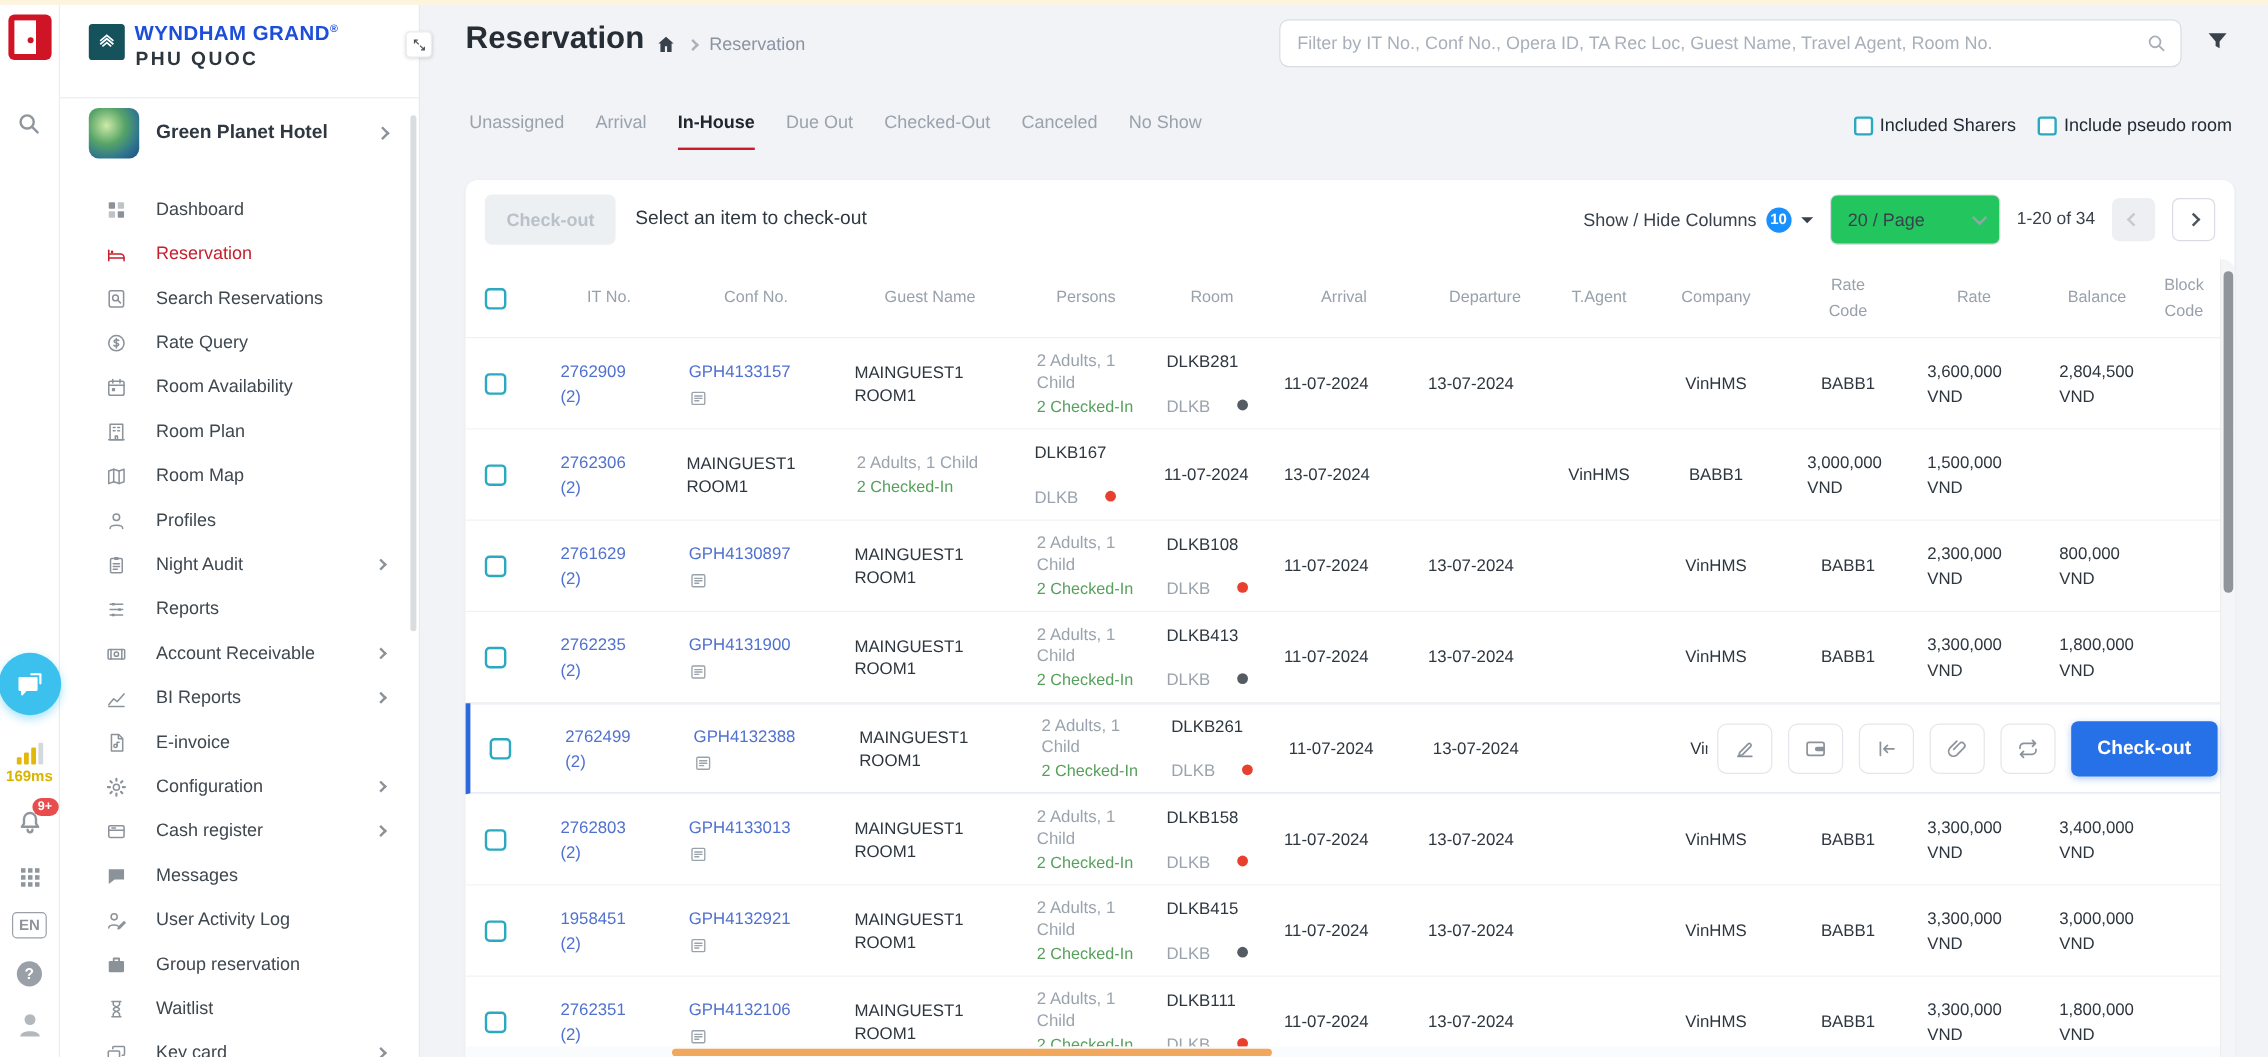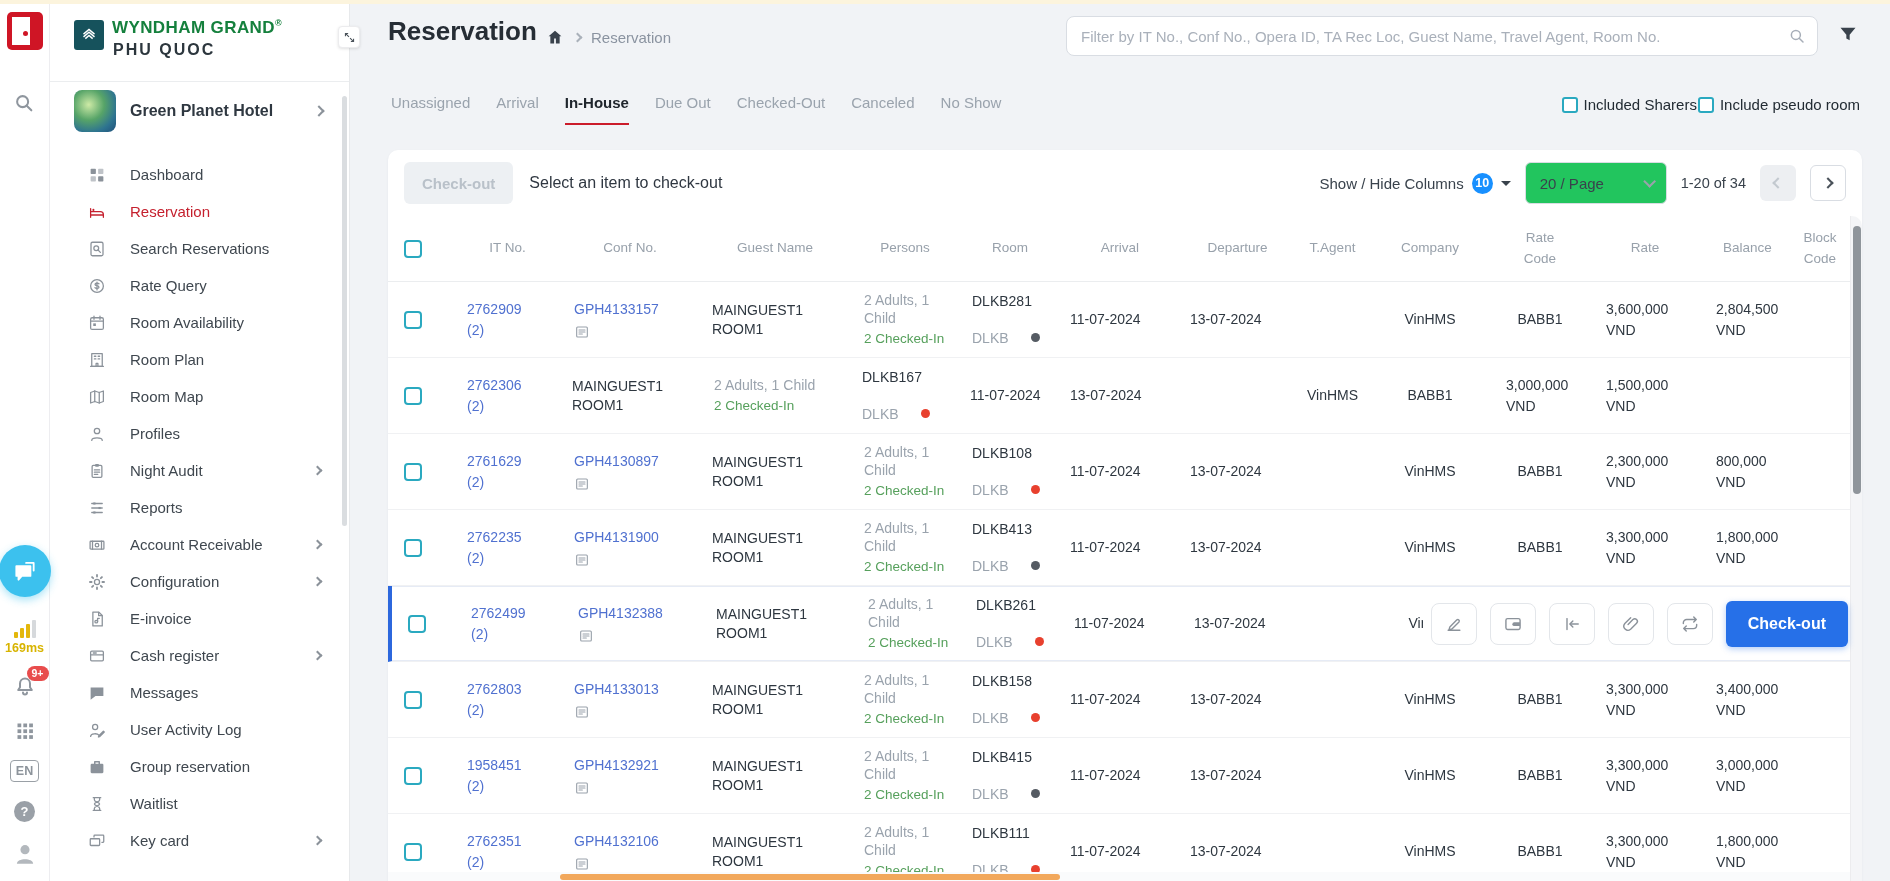--- a/index.html
+++ b/index.html
@@ -22,21 +22,21 @@
   .latency { font-size:12.5px; font-weight:700; color:#d8b400; }
   .bell-wrap { position:relative; }
   .notif-badge { position:absolute; top:-8px; right:-12px; background:#e84c4c; color:#fff; font-size:10.5px; font-weight:700; border-radius:8px; padding:2px 5px; line-height:1; }
   .lang-box { border:1.5px solid #9aa0a6; border-radius:4px; padding:3px 5px; font-size:12.5px; font-weight:700; color:#8d949b; }
   .help-circle { width:21px; height:21px; border-radius:50%; background:#9aa0a7; color:#fff; font-size:13px; font-weight:700; display:flex; align-items:center; justify-content:center; }
 
   
   .sidebar { position:absolute; left:50px; top:0; bottom:0; width:300px; background:#fff; border-right:1px solid #e7e9eb; z-index:30; }
   .brand { position:relative; height:82px; border-bottom:1px solid #ebedef; }
   .brand-mark { position:absolute; left:24px; top:20px; width:30px; height:30px; background:#16525c; border-radius:3px; display:flex; align-items:center; justify-content:center; }
-  .brand-name { position:absolute; left:62px; top:18px; font-size:17px; font-weight:800; letter-spacing:.4px; color:#15803d; }
+  .brand-name { position:absolute; left:62px; top:18px; font-size:17px; font-weight:800; letter-spacing:.4px; color:#1d4ed8; }
   .brand-name sup { font-size:9px; }
   .brand-sub { position:absolute; left:63px; top:41px; font-size:16px; font-weight:700; letter-spacing:2px; color:#2c363d; }
   .collapse-btn { position:absolute; right:-11px; top:26px; width:22px; height:22px; background:#fff; border:1px solid #ececee; border-radius:4px; box-shadow:0 1px 3px rgba(0,0,0,.12); display:flex; align-items:center; justify-content:center; z-index:5; }
   .hotel-row { display:flex; align-items:center; height:58px; padding-left:24px; position:relative; }
   .hotel-avatar { width:42px; height:42px; border-radius:8px; background:radial-gradient(circle at 35% 35%, #cdeaa6, #57a468 40%, #2e7490 72%, #1f4f7a); }
   .hotel-name { margin-left:14px; font-size:16px; font-weight:600; color:#2f3841; }
   .chev { display:inline-block; width:8px; height:8px; border-right:2px solid #8b929a; border-bottom:2px solid #8b929a; transform:rotate(-45deg); }
   .hotel-row .chev { position:absolute; right:26px; }
   .menu { padding-top:16px; }
   .mi { display:flex; align-items:center; height:37px; padding-left:38px; cursor:pointer; }
@@ -57,21 +57,21 @@
   .crumb-text { font-size:15px; color:#8a93a0; }
   .search-wrap { position:absolute; top:16px; right:72px; width:752px; height:40px; }
   .search-input { width:100%; height:100%; border:1px solid #d9dde3; border-radius:8px; padding:0 40px 0 14px; font-size:15px; font-family:inherit; color:#333; background:#fff; outline:none; }
   .search-input::placeholder { color:#a9b0ba; }
   .search-glyph { position:absolute; right:12px; top:11px; }
   .filter-icon { position:absolute; right:32px; top:24px; }
 
   .tabs { position:absolute; left:41px; top:94px; display:flex; gap:26px; }
   .tab { font-size:15px; color:#9aa3ad; padding-bottom:12px; cursor:pointer; }
   .tab.active { color:#20262d; font-weight:700; border-bottom:2px solid #cb1b2a; }
-  .opts { position:absolute; right:30px; top:96px; display:flex; gap:1px; align-items:flex-end; }
+  .opts { position:absolute; right:30px; top:96px; display:flex; gap:18px; align-items:flex-end; }
   .opt { display:flex; align-items:center; font-size:15px; color:#222b33; }
   .cb { width:16px; height:16px; border:2px solid #2aa9c0; border-radius:3px; background:#fff; margin-right:6px; flex:none; }
 
   
   .card { position:absolute; left:38px; right:28px; top:150px; bottom:0; background:#fff; border-radius:10px 10px 0 0; box-shadow:0 1px 3px rgba(20,40,80,.05); }
   .toolbar { height:66px; display:flex; align-items:center; padding:0 16px; }
   .btn-checkout-disabled { height:42px; padding:0 18px; background:#edf0f3; color:#b9c1c9; font-size:15px; font-weight:700; border:none; border-radius:6px; font-family:inherit; }
   .toolbar-hint { margin-left:16px; font-size:16px; color:#2f3741; }
   .toolbar-right { margin-left:auto; display:flex; align-items:center; gap:14px; }
   .showhide { display:flex; align-items:center; gap:8px; cursor:pointer; }
@@ -320,37 +320,47 @@
             <circle cx="12" cy="12.2" r="2.4"></circle>
             <path d="M6 7v10.5M18 7v10.5"></path>
           </svg>
         </span>
         <span class="mi-label">Account Receivable</span>
         <span class="chev"></span>
       </div>
       <div class="mi">
         <span class="icn ">
           <svg viewBox="0 0 24 24">
-            <circle cx="12" cy="12" r="3.4"></circle>
-            <path stroke-width="2.4" d="M12 4.8V2.6M12 21.4v-2.2M4.8 12H2.6M21.4 12h-2.2M6.9 6.9L5.4 5.4M18.6 18.6l-1.5-1.5M6.9 17.1l-1.5 1.5M18.6 5.4l-1.5 1.5"></path>
-          </svg>
-        </span>
-        <span class="mi-label">Configuration</span>
+            <path d="M3.5 19l5.5-6.5 4 3 7.5-8.5"></path>
+            <path d="M3.5 21h17"></path>
+          </svg>
+        </span>
+        <span class="mi-label">BI Reports</span>
         <span class="chev"></span>
       </div>
       <div class="mi">
         <span class="icn ">
           <svg viewBox="0 0 24 24">
             <path d="M6.5 2.8h8l4.5 4.5v13.9H6.5z"></path>
             <path d="M14.2 3.2v4.4h4.4"></path>
             <circle cx="11" cy="15.5" r="1.8"></circle>
             <path d="M12.8 15.5v-4.2h2.2"></path>
           </svg>
         </span>
         <span class="mi-label">E-invoice</span>
+      </div>
+      <div class="mi">
+        <span class="icn ">
+          <svg viewBox="0 0 24 24">
+            <circle cx="12" cy="12" r="3.4"></circle>
+            <path stroke-width="2.4" d="M12 4.8V2.6M12 21.4v-2.2M4.8 12H2.6M21.4 12h-2.2M6.9 6.9L5.4 5.4M18.6 18.6l-1.5-1.5M6.9 17.1l-1.5 1.5M18.6 5.4l-1.5 1.5"></path>
+          </svg>
+        </span>
+        <span class="mi-label">Configuration</span>
+        <span class="chev"></span>
       </div>
       <div class="mi">
         <span class="icn ">
           <svg viewBox="0 0 24 24">
             <rect x="3.5" y="5.5" width="17" height="13" rx="1.5"></rect>
             <path d="M3.5 10.5h17M7 8h4"></path>
           </svg>
         </span>
         <span class="mi-label">Cash register</span>
         <span class="chev"></span>

